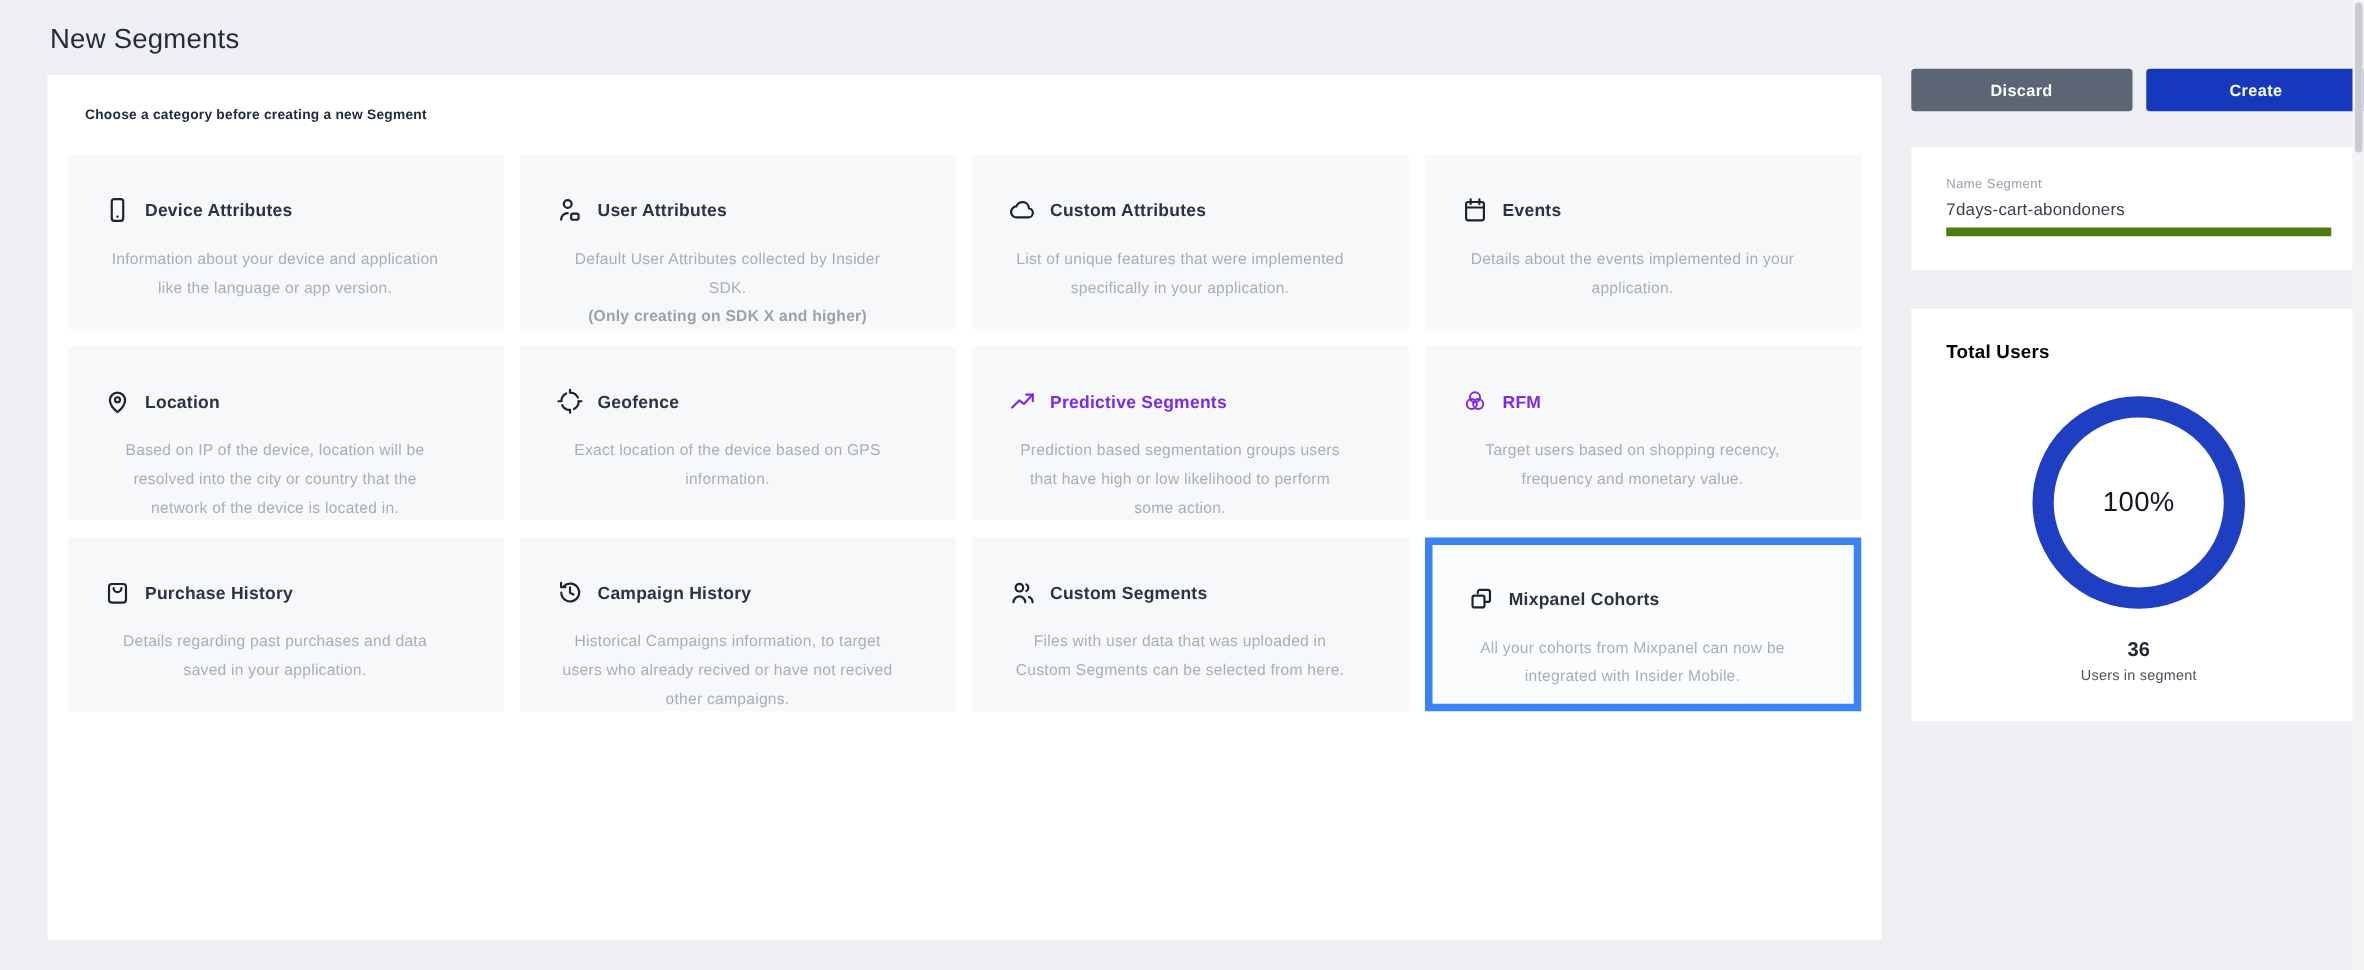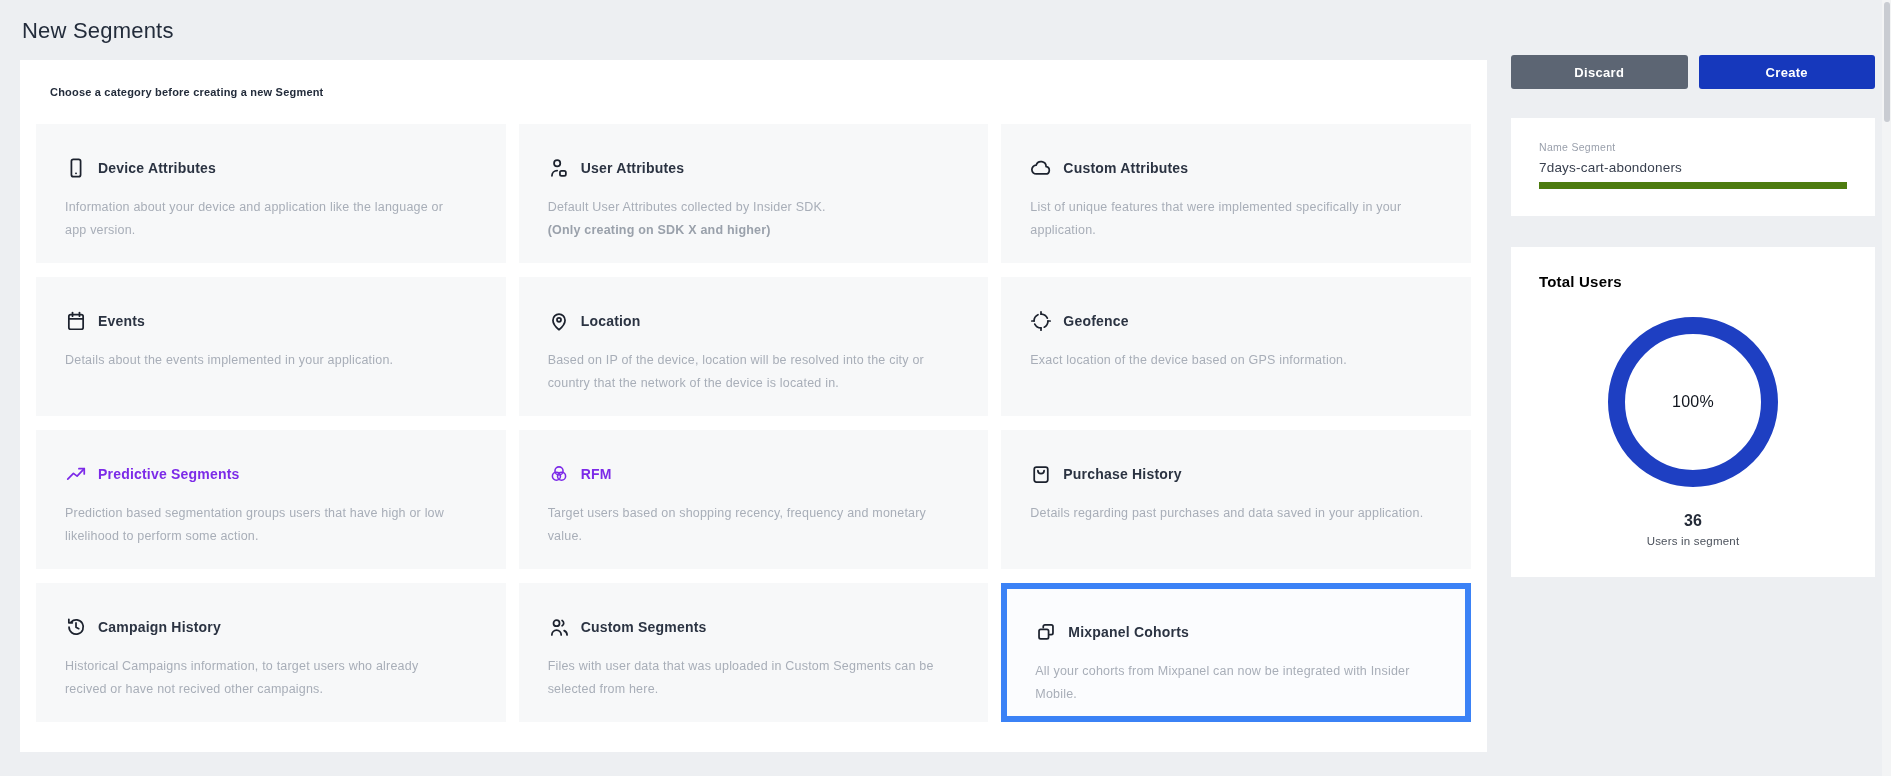--- a/index.html
+++ b/index.html
@@ -2,26 +2,26 @@
 <html><head>
 <meta charset="utf-8">
 <style>
   * { margin:0; padding:0; box-sizing:border-box; }
   html,body { width:1891px; height:776px; overflow:hidden; }
   body {
     background:#edeff2;
     font-family:"Liberation Sans","DejaVu Sans",sans-serif;
     color:#2b3342;
   }
-  .page { display:flex; width:100%; height:100%; padding:16px 12px 0 20px; }
+  .page { display:flex; width:100%; height:100%; padding:16px 12px 0 38px; }
   .main-col { width:1467px; flex:0 0 auto; }
   h1.page-title { font-size:22px; font-weight:500; color:#232c3b; letter-spacing:.2px; margin:2px 0 16px 2px; }
   .panel { background:#ffffff; width:1467px; height:692px; padding:26px 16px 30px 16px; }
   .panel-heading { font-size:11px; font-weight:700; color:#232c3b; margin:0 0 26px 14px; letter-spacing:.2px; }
-  .grid { display:grid; grid-template-columns:repeat(3,1fr); gap:14px 13px; }
+  .grid { display:grid; grid-template-columns:repeat(4,1fr); gap:14px 13px;text-align:center; }
   .card {
     background:#f7f8f9; height:139px; padding:32px 45px 0 28px;
     border:1px solid transparent; cursor:pointer;
   }
   .card.selected { background:#fbfcfe; border:6px solid #3b82f6; }
   .card-head { display:flex; align-items:center; gap:11px; margin-bottom:17px; }
   .icon { width:22px; height:22px; color:#1c222e; flex:0 0 auto; display:inline-flex; }
   .icon svg { width:100%; height:100%; }
   .card-title { font-size:14px; font-weight:700; color:#2b3342; letter-spacing:.2px; }
   .card.accent .icon, .card.accent .card-title { color:#7c2ae8; }
@@ -44,21 +44,21 @@
     border:none; border-bottom:7px solid #4d7c0f; background:transparent; outline:none;
     font-family:inherit; font-size:13.5px; color:#39404f; letter-spacing:.2px;
   }
   .users-card { padding:26px 28px 30px 28px; }
   .users-title { font-size:15px; font-weight:700; color:#000000; letter-spacing:.2px; }
   .donut {
     width:170px; height:170px; border-radius:50%;
     border:17px solid #1e3fc2; margin:27px auto 0 auto;
     display:flex; align-items:center; justify-content:center;
   }
-  .donut span { font-size:16px; font-weight:500; color:#11161f; letter-spacing:.3px; }
+  .donut span { font-size:22px; font-weight:500; color:#11161f; letter-spacing:.3px; }
   .users-count { text-align:center; font-size:16px; font-weight:700; color:#242b38; margin-top:25px; }
   .users-caption { text-align:center; font-size:11.5px; color:#4c525c; margin-top:5px; letter-spacing:.2px; }
 
   .scrollbar { position:absolute; right:0; top:0; width:9px; height:776px; background:#f3f4f5; }
   .scrollbar-thumb { position:absolute; top:2px; left:1.5px; width:6px; height:120px; border-radius:3px; background:#c9ccd2; }
 </style>
 </head>
 <body>
 
 <div class="page">

